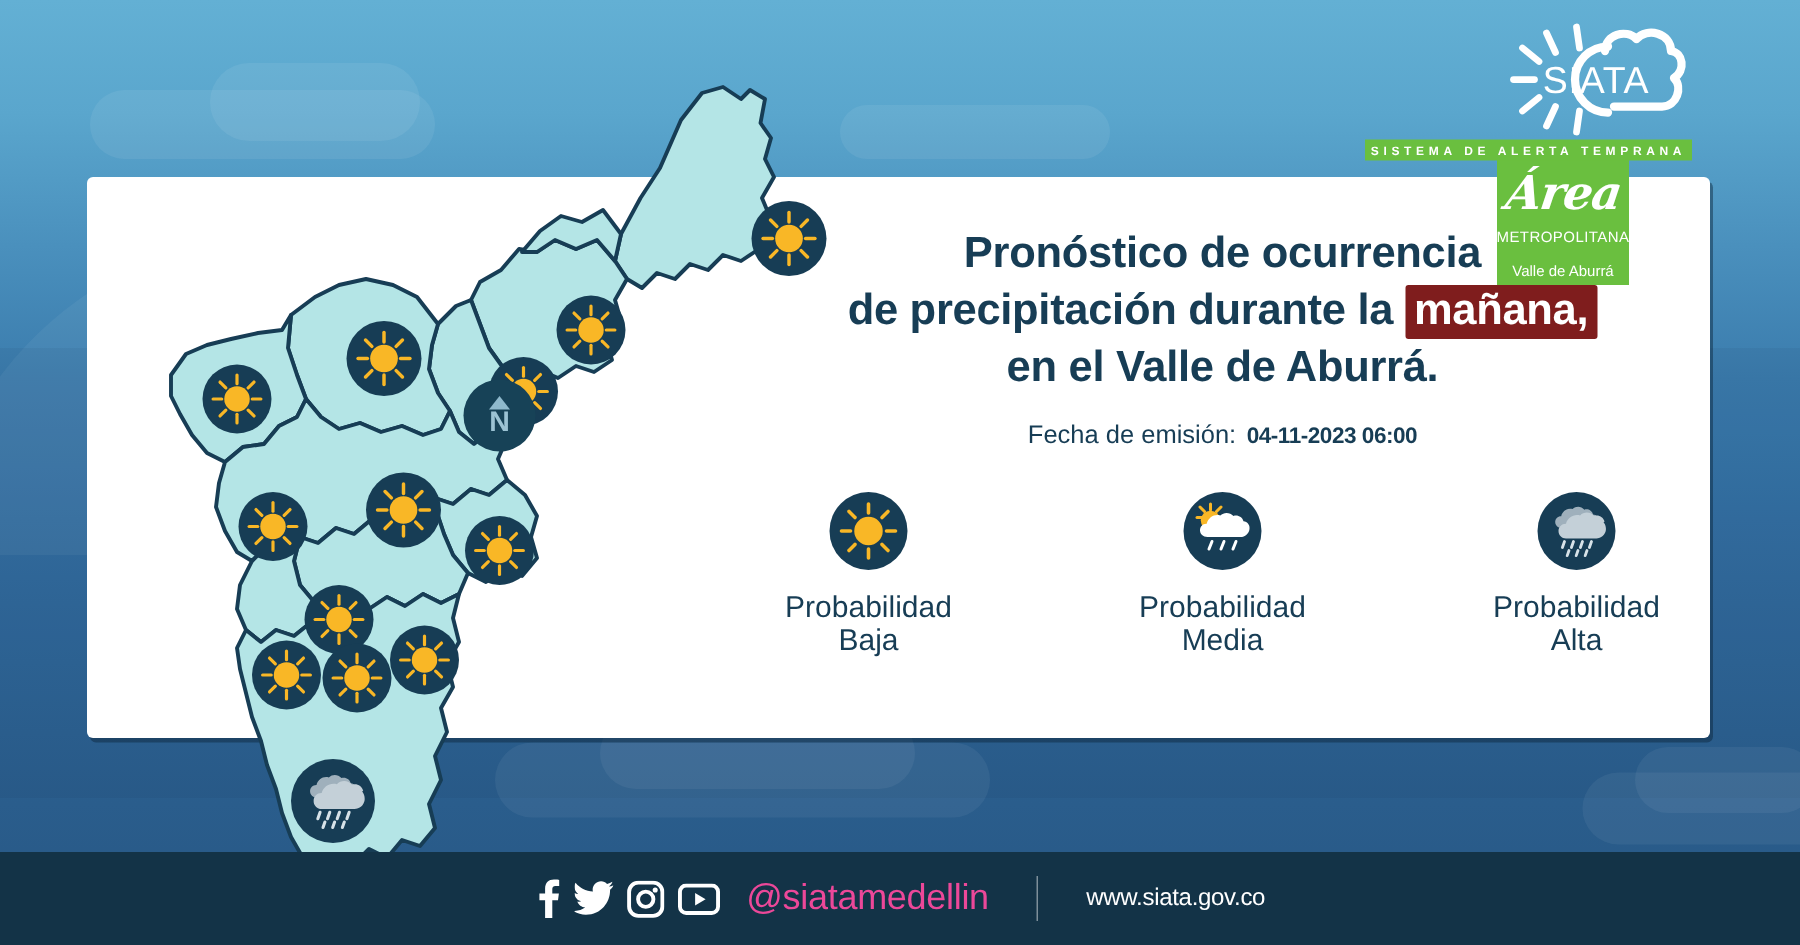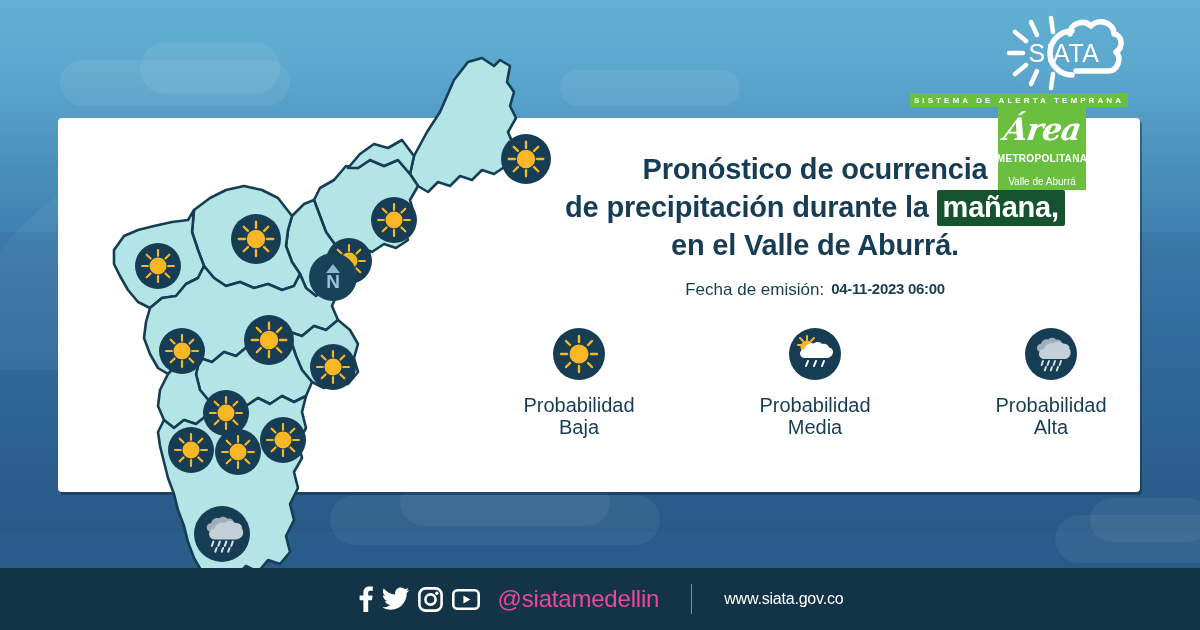--- a/index.html
+++ b/index.html
@@ -56,21 +56,21 @@
   }
   #area-script {
     font-family: "DejaVu Serif", serif;
     font-style: italic; font-weight: bold;
     color: #ffffff; font-size: 31px; line-height: 1;
     letter-spacing: -1px;
     transform: skewX(-8deg);
     margin-top: 6px;
   }
   #area-sub1 {
-    color:#fff; font-size: 10px; font-weight: bold;
+    color:#fff; font-size: 10px; font-weight: normal;
     letter-spacing: .3px; margin-top: 8px;
   }
   #area-sub2 { color:#fff; font-size: 10px; margin-top: 12px; }
   #green-strip {
     position: absolute; top: 93px; right: 72px;
     height: 14px; width: 218px;
     background: #6abf3f;
     display: flex; align-items: center; justify-content: center;
     z-index: 40;
   }
@@ -133,28 +133,28 @@
   }
   #title {
     color: #173d55;
     font-size: 29px;
     font-weight: bold;
     line-height: 38px;
     letter-spacing: -0.2px;
     white-space: nowrap;
   }
   #title .hl {
-    background: #14532d;
+    background: #7f1d1d;
     color: #ffffff;
     padding: 1px 6px 3px 6px;
     border-radius: 2px;
   }
   #datebar {
     margin-top: 16px;
-    display: flex; align-items: flex-start; justify-content: center; gap: 7px;
+    display: flex; align-items: center; justify-content: center; gap: 7px;
     color: #173d55;
   }
   #date-label { font-size: 17px; }
   #date-value { font-size: 15px; font-weight: bold; letter-spacing: -0.3px; }
 
   #legend {
     margin-top: 28px;
     display: flex; justify-content: center; gap: 96px;
   }
   .legend-item { width: 140px; text-align: center; }

